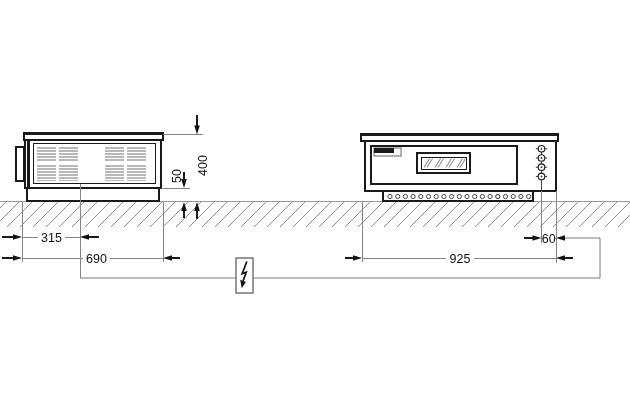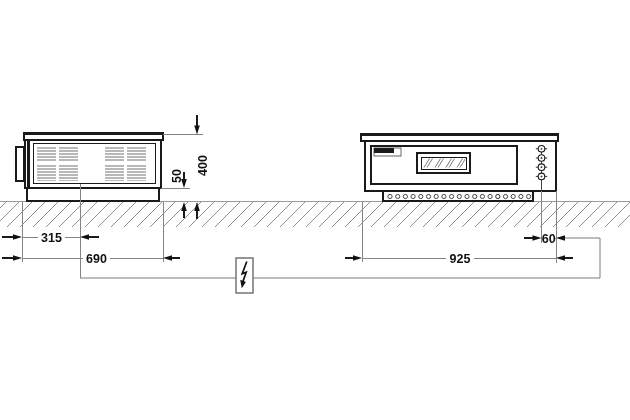--- a/index.html
+++ b/index.html
@@ -1,17 +1,17 @@
 <!DOCTYPE html>
 <html><head>
 <meta charset="utf-8">
 <style>
   html,body{margin:0;padding:0;background:#ffffff;}
   .stage{width:630px;height:420px;position:relative;background:#fff;overflow:hidden;
-         font-family:"Liberation Sans", sans-serif;font-weight:bold;}
+         font-family:"Liberation Sans", sans-serif;}
   svg{display:block;}
   .dimtext{font-family:"Liberation Sans", sans-serif;font-size:12.5px;fill:#111111;}
   .crisp{shape-rendering:crispEdges;}
 </style>
 </head>
 <body>
 
 <div class="stage">
 <svg width="630" height="420" viewBox="0 0 630 420">
   <defs>

